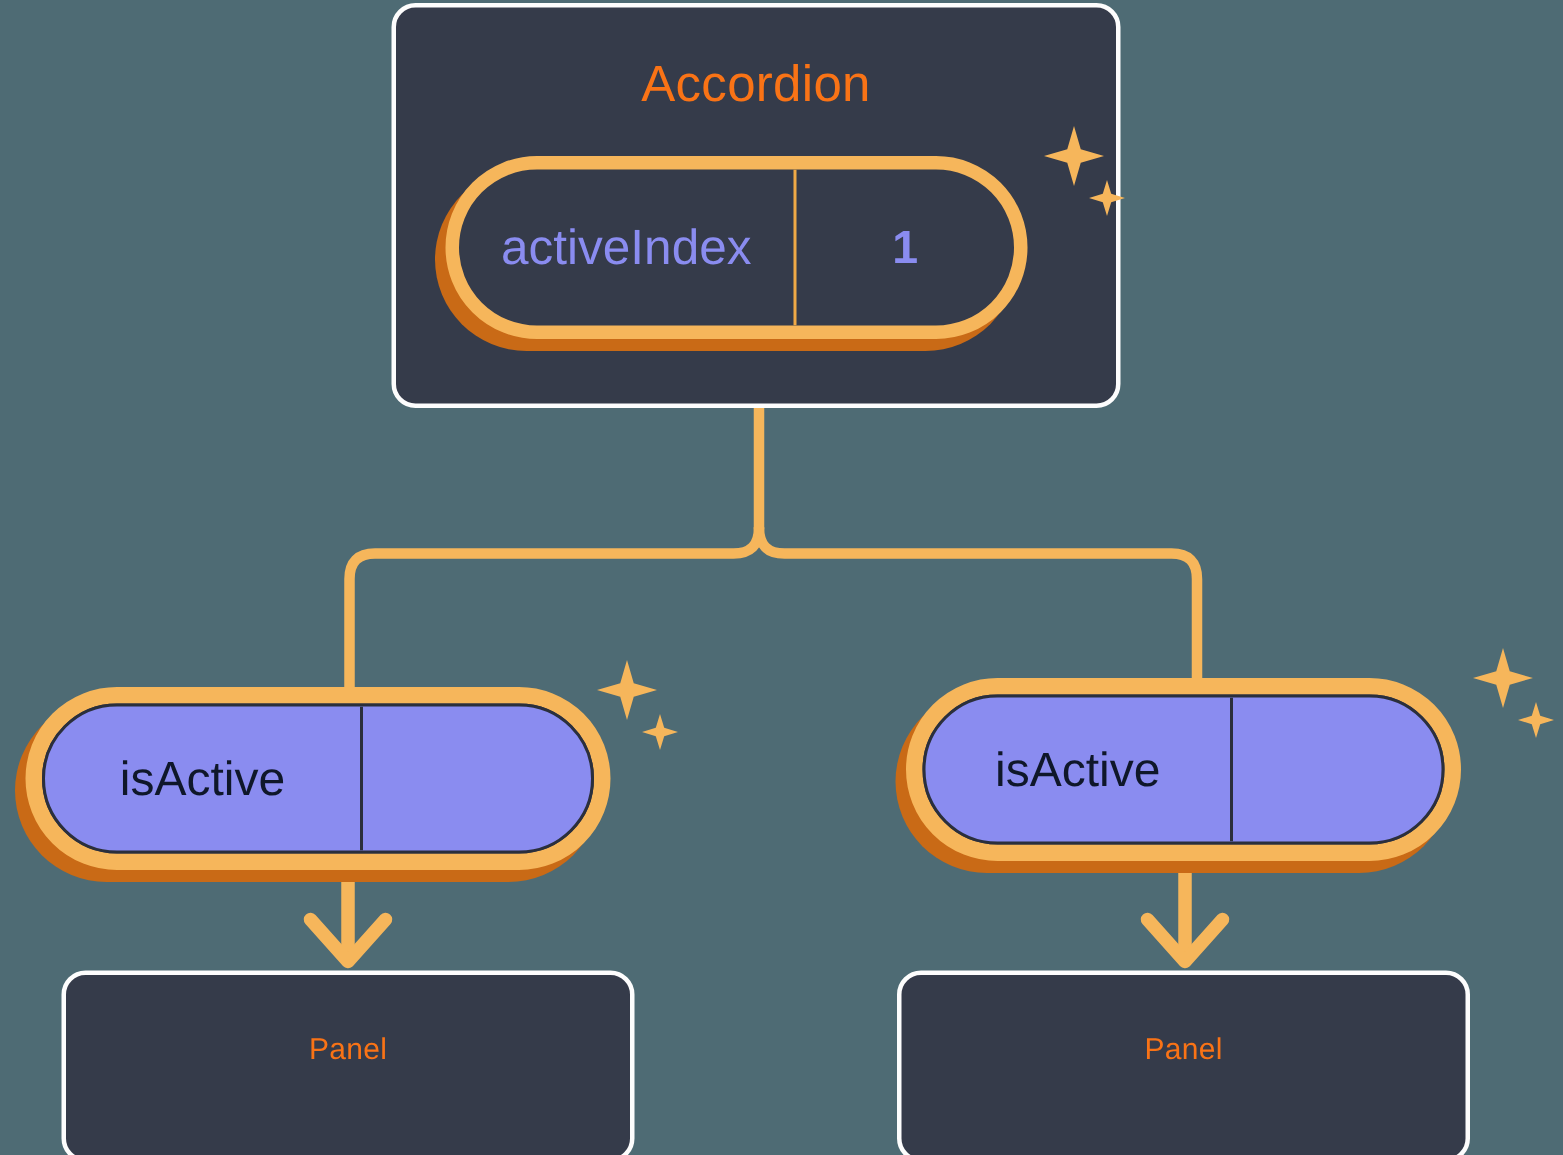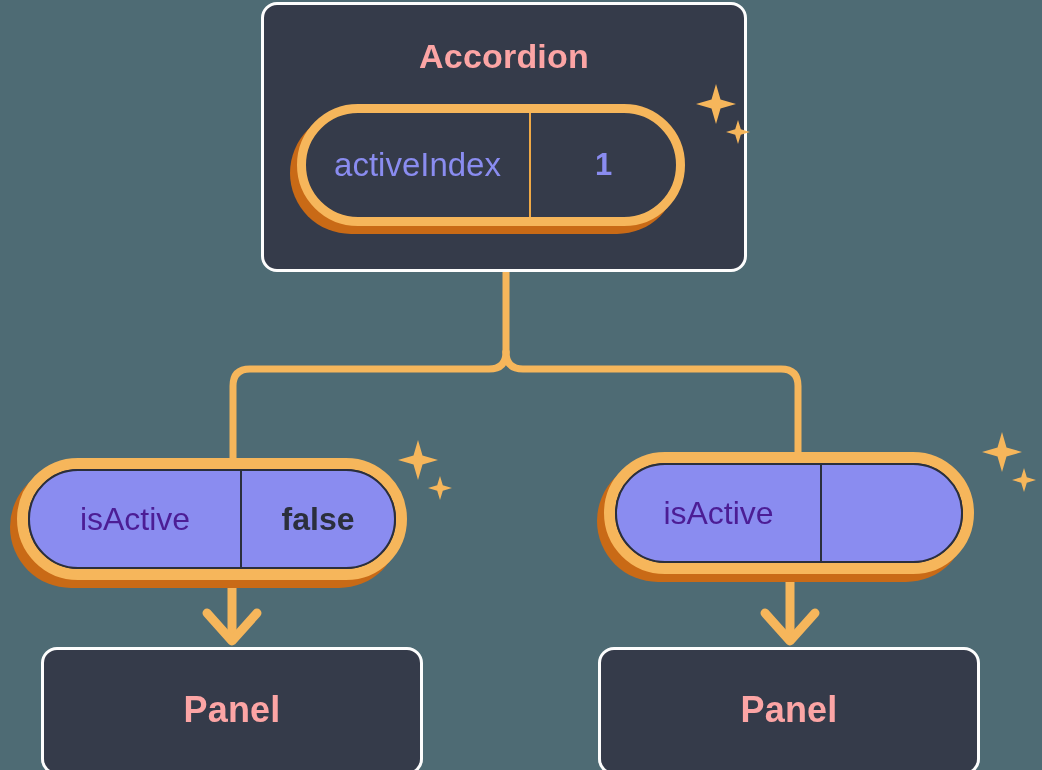--- a/index.html
+++ b/index.html
@@ -32,23 +32,23 @@
   
   .comp-box {
     position: absolute;
     z-index: 2;
     box-sizing: border-box;
     background: #353b4a;
     border: 3px solid #fdfdfd;
     border-radius: 16px;
   }
   .comp-title {
-    color: #fca5a5;
+    color: #f97316;
     font-size: 34px;
-    font-weight: 700;
+    font-weight: 400;
     text-align: center;
     letter-spacing: .2px;
     white-space: nowrap;
   }
 
   #box-accordion {
     left: 261px;
     top: 2px;
     width: 486px;
     height: 270px;
@@ -59,21 +59,21 @@
 
   .panel-box {
     width: 382px;
     height: 128px;
     top: 647px;
   }
   #box-panel-left  { left: 41px; }
   #box-panel-right { left: 598px; }
   .panel-box .comp-title {
     margin-top: 39px;
-    font-size: 36px;
+    font-size: 20px;
     text-align: center;
   }
 
   
   .pill-wrap {
     position: absolute;
     z-index: 3;
   }
   .pill {
     position: relative;
@@ -125,21 +125,21 @@
     height: 122px;
     border: 11px solid #f6b65b;
     background: #353b4a;
   }
   .pill-bool .pill-inner {
     border: 2px solid #2b2f3c;
     background: #8a8cf0;
   }
   .pill-bool .pill-key {
     font-size: 32px;
-    color: #4c1d95;
+    color: #0f172a;
     border-right: 2px solid #2b2f3c;
   }
   .pill-bool .pill-val {
     flex: 1 1 auto;
     font-size: 32px;
     font-weight: bold;
     color: #2b2f3c;
   }
 
   #pill-isactive-left  { left: 17px;  top: 458px; }
@@ -197,21 +197,20 @@
     <svg width="56" height="62" viewBox="0 0 56 62">
       <path d="M22 0 L26.5 15.5 L42 20 L26.5 24.5 L22 40 L17.5 24.5 L2 20 L17.5 15.5 Z" fill="#f6b65b"></path>
       <path d="M44 36 L46.8 45.2 L56 48 L46.8 50.8 L44 60 L41.2 50.8 L32 48 L41.2 45.2 Z" fill="#f6b65b"></path>
     </svg>
   </div>
 
   <div class="pill-wrap pill-bool" id="pill-isactive-left">
     <div class="pill">
       <div class="pill-inner">
         <div class="pill-key">isActive</div>
-        <div class="pill-val">false</div>
       </div>
     </div>
   </div>
 
   <div class="sparkles" id="sparkle-pill-left">
     <svg width="56" height="62" viewBox="0 0 56 62">
       <path d="M22 0 L26.5 15.5 L42 20 L26.5 24.5 L22 40 L17.5 24.5 L2 20 L17.5 15.5 Z" fill="#f6b65b"></path>
       <path d="M44 36 L46.8 45.2 L56 48 L46.8 50.8 L44 60 L41.2 50.8 L32 48 L41.2 45.2 Z" fill="#f6b65b"></path>
     </svg>
   </div>

